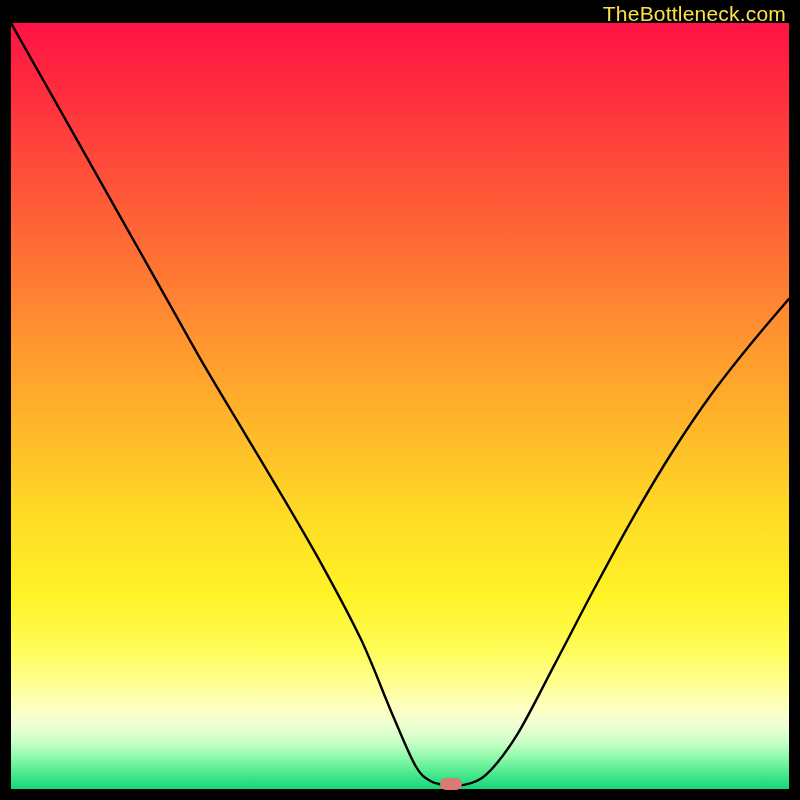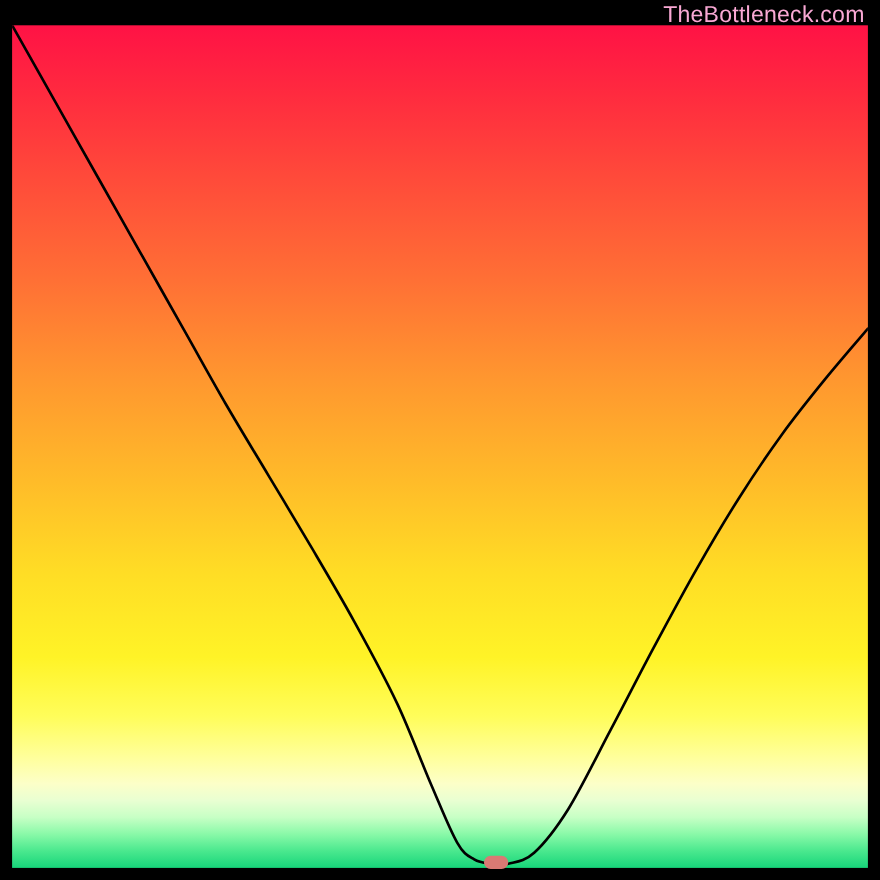--- a/index.html
+++ b/index.html
@@ -52,21 +52,21 @@
     width: 22px;
     height: 12px;
     border-radius: 6px;
     background: #d97a74; 
     transform: translate(-50%, -50%);
   }
   .attribution {
     position: absolute;
     top: 2px;
     right: 14px;
-    color: #f9a8d4;
+    color: #fde047;
     font-size: 21px;
     letter-spacing: 0.2px;
   }
 </style>
 </head>
 <body>
 
 <div class="attribution">TheBottleneck.com</div>
 
 <div class="frame">

